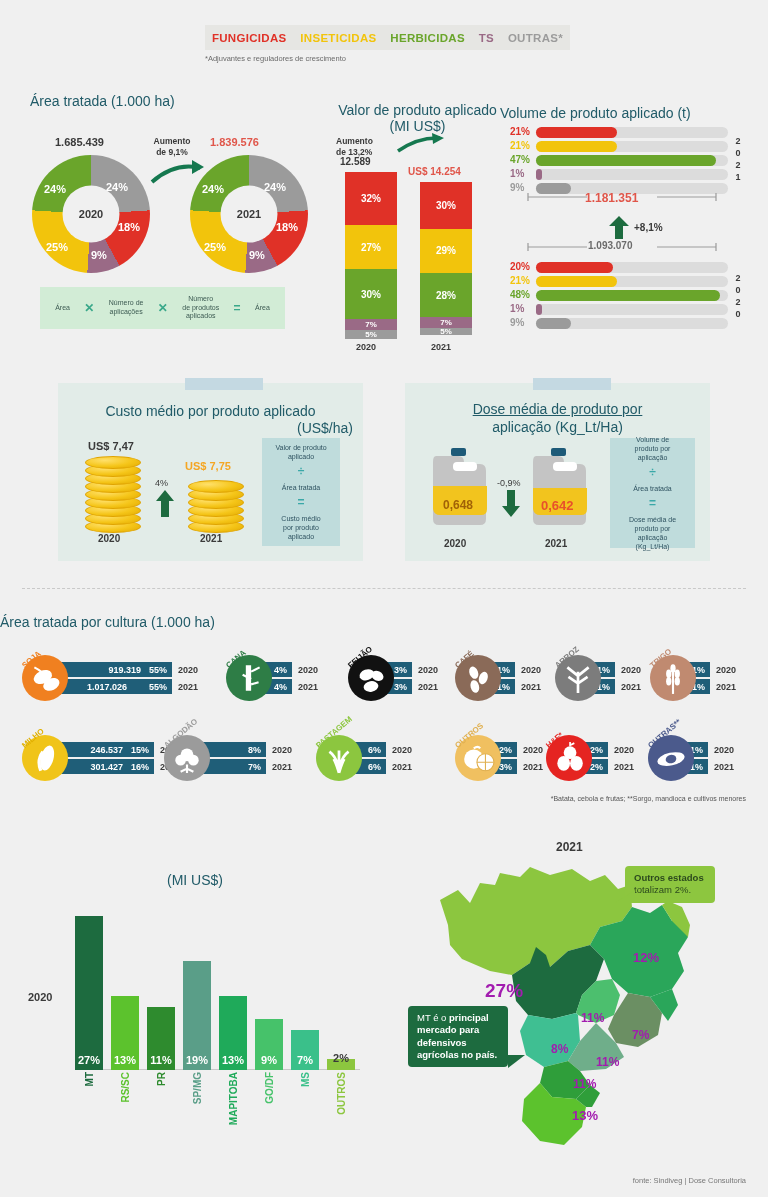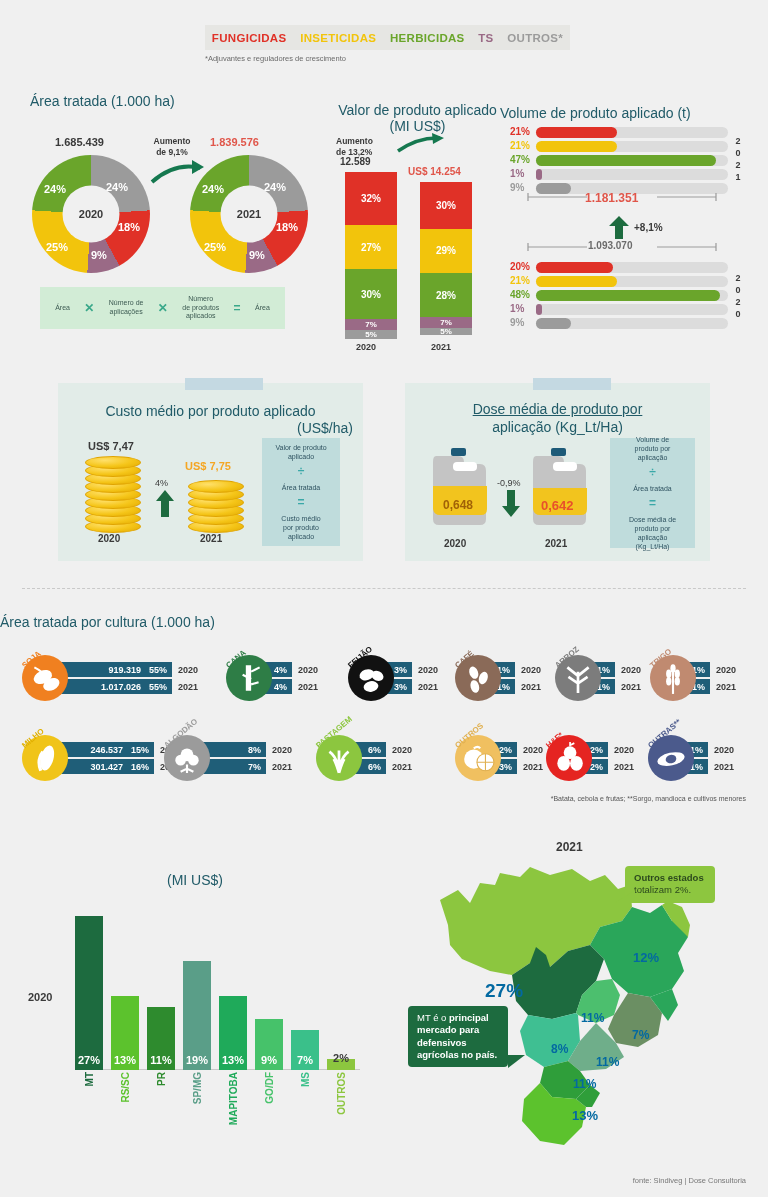--- a/index.html
+++ b/index.html
@@ -93,37 +93,37 @@
   .sect-title-5 { position:absolute; left:30px; top:872px; width:330px; }
   #chart-axis { position:absolute; left:75px; top:1069px; width:285px; border-top:1.5px solid #c8c8c8; }
   #chart-2020 { position:absolute; left:28px; top:991px; font-size:11px; font-weight:bold; color:#3a3a3a;}
   .sbar { position:absolute; bottom:0; width:28px; }
   .sbar-pct { position:absolute; bottom:4px; left:0; width:100%; text-align:center; color:#fff; font-size:11px; font-weight:bold;}
   .sbar-name { position:absolute; top:4px; left:50%; font-size:10px; font-weight:bold;
                writing-mode:vertical-rl; transform:translateX(-50%) rotate(180deg); white-space:nowrap;}
 
   
   #map-year { position:absolute; left:556px; top:840px; font-size:12px; font-weight:bold; color:#3a3a3a; }
-  .map-pct { position:absolute; color:#0369a1; font-weight:bold; }
+  .map-pct { position:absolute; color:#a21caf; font-weight:bold; }
   .callout { position:absolute; border-radius:4px; padding:6px 9px; font-size:9.5px; line-height:1.3;}
   #callout-right { background:#8dc63f; color:#2c4a1e; left:625px; top:866px; width:90px;}
   #callout-left { background:#1d6b3f; color:#fff; left:408px; top:1006px; width:100px;}
   #callout-right b, #callout-left b { font-weight:bold; }
 
   #footer { position:absolute; right:22px; bottom:12px; font-size:7.5px; color:#777; }
 </style>
 </head>
 <body>
 
 <div id="legend-bar">
   <span style="color:#e03127">FUNGICIDAS</span>
   <span style="color:#f2c40c">INSETICIDAS</span>
   <span style="color:#6aa52b">HERBICIDAS</span>
   <span style="color:#9a6a86">TS</span>
-  <span style="color:#9b9b9b">OUTROS*</span>
+  <span style="color:#9b9b9b">OUTRAS*</span>
 </div>
 <div id="legend-note">*Adjuvantes e reguladores de crescimento</div>
 
 <div class="sect-title-1">
   <span class="title" style="font-size:14px;">Área tratada </span><span class="title small">(1.000 ha)</span>
 </div>
 
 <div class="dtotal" style="left:55px; top:136px; color:#3a3a3a;">1.685.439</div>
 <div class="dtotal" style="left:210px; top:136px; color:#e0564a;">1.839.576</div>
 
@@ -384,21 +384,21 @@
         <path d="M6,6 q8,4 12,10" stroke="#fff" stroke-width="2" fill="none"></path>
       </svg>
     </div>
     <div class="crop-name" style="left: 26px; top: 661px; color: rgb(240, 128, 32);">SOJA</div>
     <div class="crop-bar" style="position: absolute; left: 54px; top: 662px; width: 118px;">
       <span style="margin-right: 8px;">919.319</span>
       <span>55%</span>
     </div>
     <div class="crop-yr" style="left: 178px; top: 665px;">2020</div>
     <div class="crop-bar" style="position: absolute; left: 54px; top: 679px; width: 118px;">
-      <span style="margin-right: 8px;">1.017.026</span>
+      <span style="margin-right: 22px;">1.017.026</span>
       <span>55%</span>
     </div>
     <div class="crop-yr" style="left: 178px; top: 682px;">2021</div>
     <div class="crop-circle" style="left: 226px; top: 655px; background: rgb(46, 125, 70);">
       <svg width="34" height="34" viewBox="0 0 32 32">
         <rect x="13" y="4" width="5" height="24" fill="#fff"></rect>
         <path d="M18,10 L26,6 M18,17 L10,13 M18,22 L25,20" stroke="#fff" stroke-width="2" fill="none"></path>
       </svg>
     </div>
     <div class="crop-name" style="left: 230px; top: 661px; color: rgb(46, 125, 70);">CANA</div>

